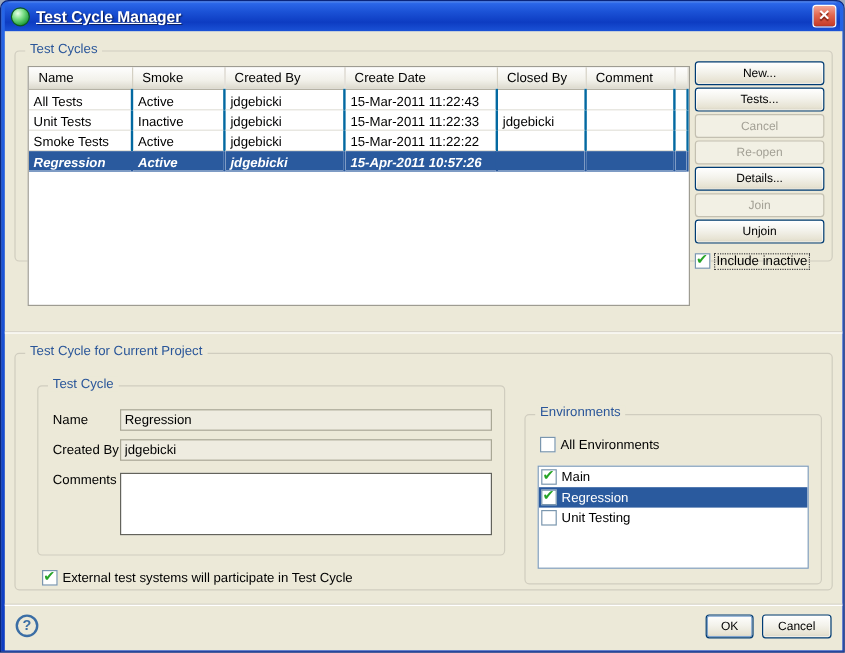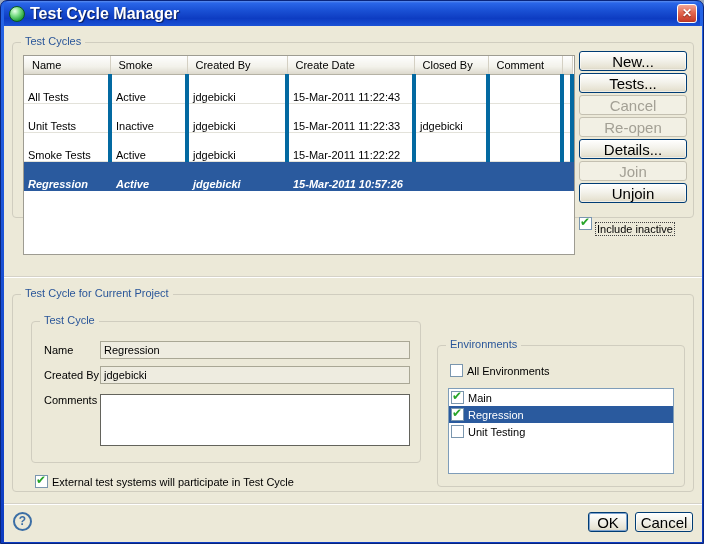--- a/index.html
+++ b/index.html
@@ -18,24 +18,24 @@
   }
   .titlebar {
     height: 25px;
     display: flex; align-items: center; gap: 5px;
     padding: 0 3px 0 5px;
     background: linear-gradient(180deg,#5c8ef0 0%, #2a66e8 8%, #1b52d6 35%, #0d3cc2 70%, #1b52d6 100%);
     border-radius: 6px 6px 0 0;
     color: #fff;
   }
   .titlebar .title {
-    font-weight: bold; font-size: 16px;
+    font-weight: bold; font-size: 13px;
     text-shadow: 1px 1px 1px #0b1e57;
     flex: 1 1 auto;
-    white-space: nowrap; overflow: hidden;
+    white-space: nowrap; overflow: hidden; text-decoration: underline;
   }
   .app-icon {
     width: 16px; height: 16px; flex: none;
     border-radius: 50%;
     background: radial-gradient(circle at 35% 30%, #e9ffe9, #7fe08a 35%, #22a03a 75%, #0d6e24);
     border: 1px solid #0c5a1e;
   }
   .close-btn {
     width: 20px; height: 19px; flex: none;
     border: 1px solid #fff;
@@ -78,22 +78,22 @@
     height: 18px;
     font-weight: normal; text-align: left;
     padding: 0 0 0 8px;
     background: linear-gradient(180deg,#fefefe,#f2f1ea 60%,#dcd9cd);
     border-right: 1px solid #d4d0c3;
     border-bottom: 1px solid #b5b2a5;
     white-space: nowrap; overflow: hidden;
   }
   table.grid td {
     height: 16px;
-    padding: 16px 0 0 4px;
-    border-right: 4px solid #0369a1;
+    padding: 4px 0 0 4px;
+    border-right: 2px solid #0369a1;
     border-bottom: 1px solid #e3e2da;
     white-space: nowrap; overflow: hidden;
   }
   table.grid tr.selected td {
     background: var(--selection,#2a5a9e);
     color: #fff;
     font-weight: bold; font-style: italic;
     border-right-color: var(--selection,#2a5a9e);
     border-bottom-color: var(--selection,#2a5a9e);
   }
@@ -102,21 +102,21 @@
   .btncol {
     position: absolute; right: 6px; top: 8px; width: 108px;
     display: flex; flex-direction: column; gap: 2px;
   }
   .btn {
     height: 20px;
     border: 1px solid #003c74;
     border-radius: 3px;
     background: linear-gradient(180deg,#ffffff,#f3f2eb 45%,#e7e3d3 85%,#d8d4c4);
     font-family: "Liberation Sans", sans-serif;
-    font-size: 15px; color: #000;
+    font-size: 10px; color: #000;
     cursor: pointer;
     box-shadow: inset 0 0 0 1px rgba(255,255,255,.55);
   }
   .btn.disabled {
     color: #a3a095;
     border-color: #c4c0b1;
     background: #f2f0e4;
     box-shadow: none;
     cursor: default;
   }
@@ -131,21 +131,21 @@
     position: relative;
     display: inline-block;
   }
   .cb.checked::after {
     content: "✔";
     position: absolute; left: 0px; top: -3px;
     font-size: 12px; line-height: 14px;
     color: var(--check-green,#27a427);
   }
   .include-inactive { margin-top: 6px; align-self: flex-start; }
-  .include-inactive .cb-label { outline: 1px dotted #444; padding: 0 1px; margin-top: 12px; }
+  .include-inactive .cb-label { outline: 1px dotted #444; padding: 0 1px; }
 
   
   .divider {
     position: absolute; left: 0; width: 698px; height: 2px;
     border-top: 1px solid #d5d2c8; border-bottom: 1px solid #ffffff;
   }
 
   
   .proj-group { left: 8px; top: 268px; width: 682px; height: 198px; }
   .cycle-group { left: 18px; top: 26px; width: 390px; height: 142px; }
@@ -258,21 +258,21 @@
               <td>jdgebicki</td>
               <td>15-Mar-2011 11:22:22</td>
               <td></td>
               <td></td>
               <td></td>
             </tr>
             <tr class="selected">
               <td>Regression</td>
               <td>Active</td>
               <td>jdgebicki</td>
-              <td>15-Mar-2011 10:57:26</td>
+              <td>15-Apr-2011 10:57:26</td>
               <td></td>
               <td></td>
               <td></td>
             </tr>
           </tbody>
         </table>
       </div>
 
       <div class="btncol">
         <button class="btn">New...</button>

